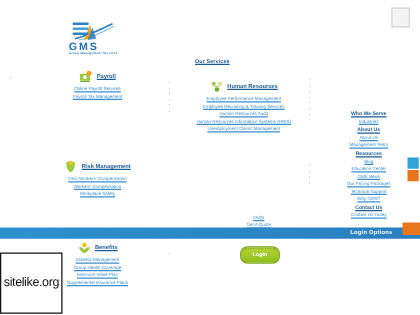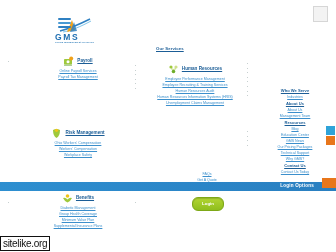--- a/index.html
+++ b/index.html
@@ -68,21 +68,21 @@
 
   
   .lower{position:absolute;left:0;top:191px;width:336px;height:61px;}
 
   
   .rail{position:absolute;right:1px;top:126px;width:9px;}
   .rail div{width:9px;height:9px;margin-bottom:1px;}
 
   
   .wm{position:absolute;left:0;bottom:1px;background:#fff;border:1px solid #111;
-    padding:0 2px;font-size:10px;color:#111;font-family:"Liberation Sans",sans-serif;
+    padding:17px 2px;font-size:10px;color:#111;font-family:"Liberation Sans",sans-serif;
     letter-spacing:-.3px;}
 </style>
 </head>
 <body>
 
 <div class="page">
 
   <div class="header">
     <div class="logo">
       <svg class="logo-swoosh" viewBox="0 0 34 16">

